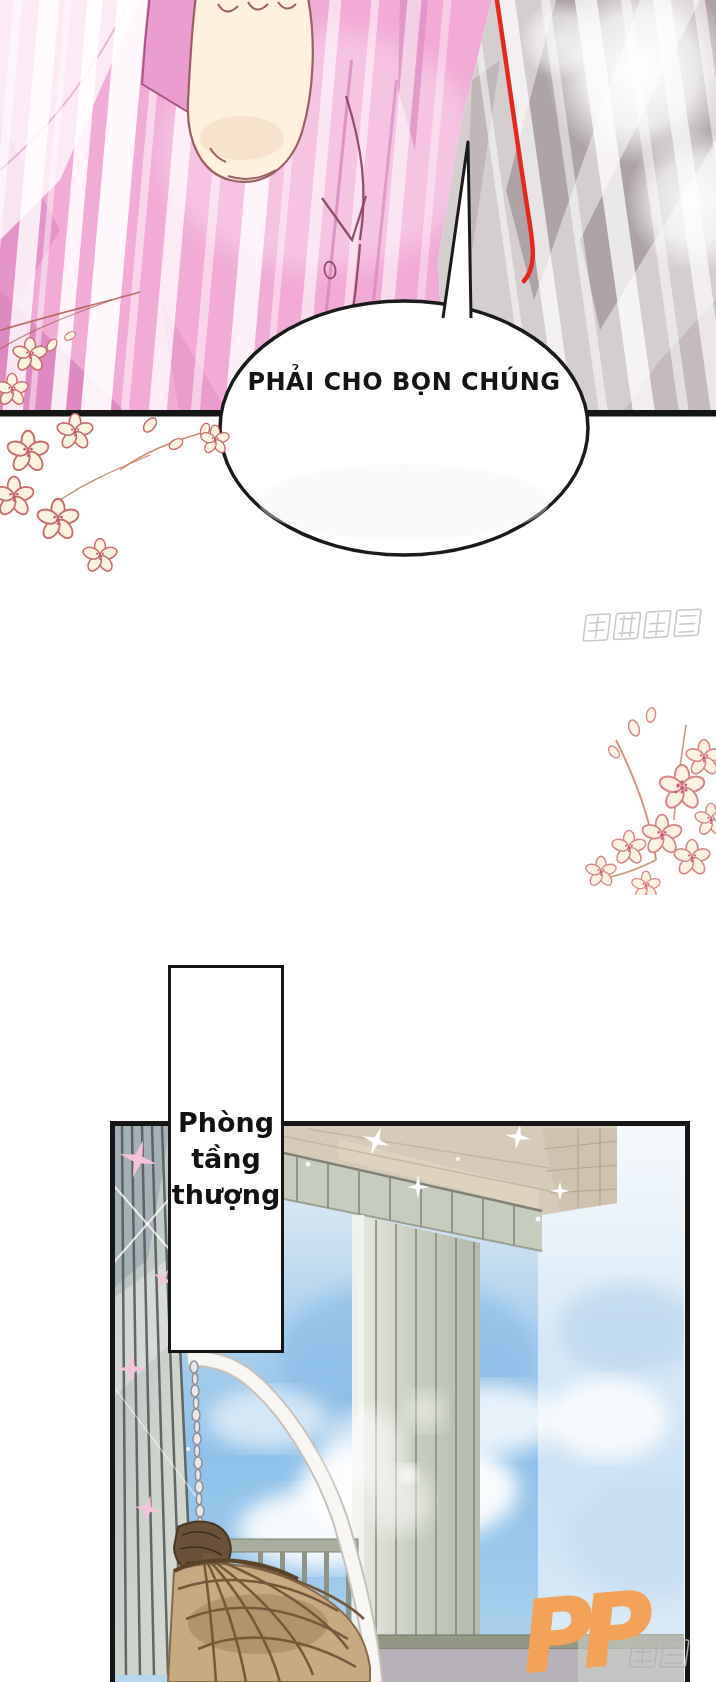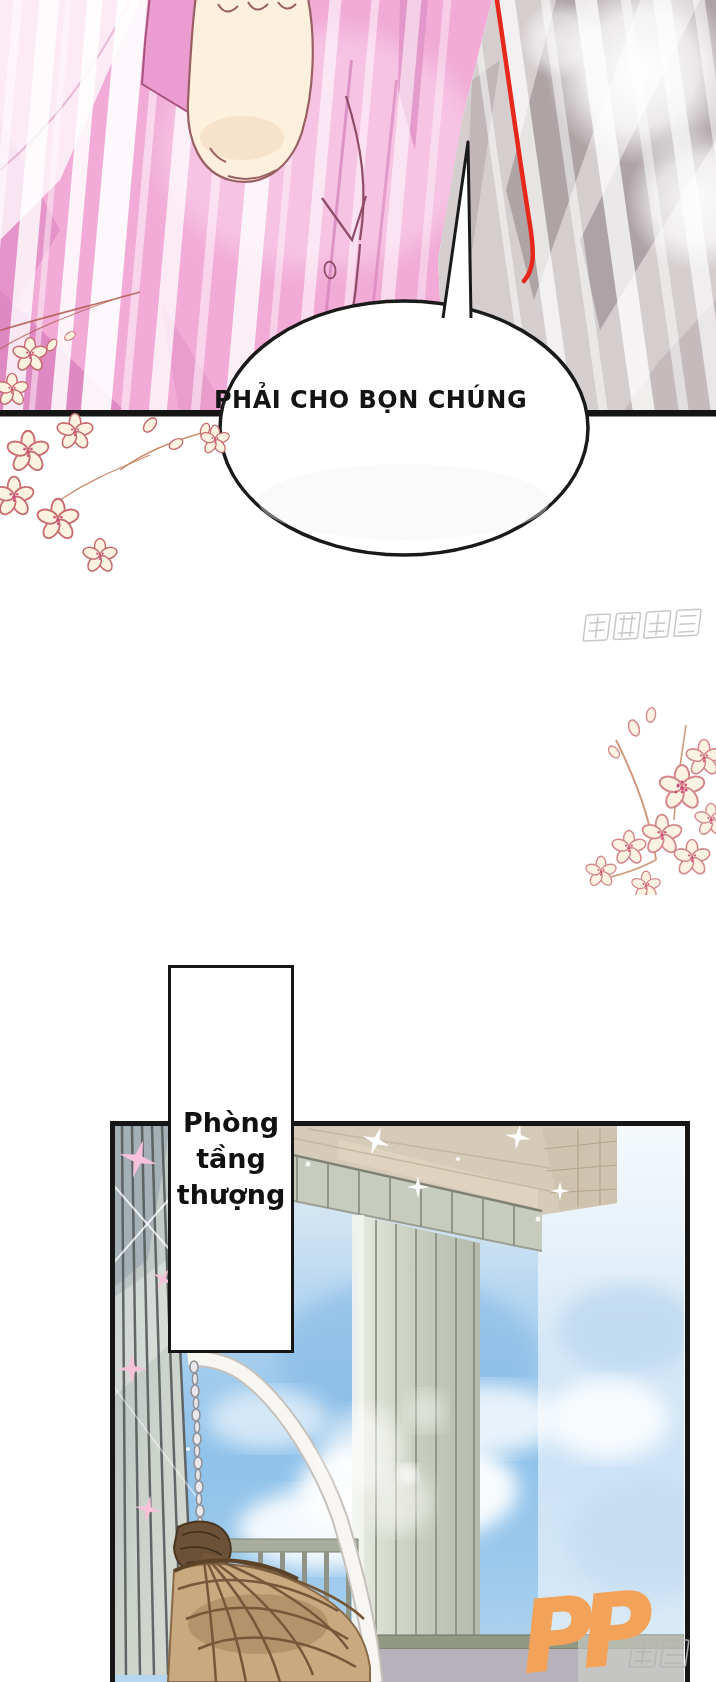--- a/index.html
+++ b/index.html
@@ -1,23 +1,23 @@
 <!DOCTYPE html>
 <html><head>
 <meta charset="utf-8">
 <style>
   html,body{margin:0;padding:0;background:#fff;}
   .page{position:relative;width:716px;height:1682px;background:#ffffff;overflow:hidden;
         font-family:"DejaVu Sans",sans-serif;}
   .abs{position:absolute;}
-  .bubble-text{left:214px;top:382px;width:380px;text-align:left;
+  .bubble-text{left:214px;top:364px;width:380px;text-align:center;
 
                font-size:24px;font-weight:bold;line-height:37px;color:#141414;
                letter-spacing:.5px;z-index:3;}
-  .caption-box{left:168px;top:965px;width:126px;height:388px;background:#ffffff;
+  .caption-box{left:168px;top:965px;width:116px;height:388px;background:#ffffff;
                border:3px solid #161616;box-sizing:border-box;z-index:5;
                display:flex;flex-direction:column;align-items:center;justify-content:center;
                font-size:27px;font-weight:bold;color:#111;line-height:36px;text-align:center;}
   .wm-tencent{left:583px;top:604px;z-index:2;}
   .right-flowers{left:556px;top:700px;z-index:1;}
   .bottom-art{left:108px;top:1119px;z-index:1;}
   .top-art{left:0;top:0;z-index:1;}
   .pp-logo{left:522px;top:1584px;z-index:6;color:#f3a259;font-weight:bold;font-style:italic;
            font-size:98px;letter-spacing:-12px;line-height:1;transform:rotate(-5deg);
            -webkit-text-stroke:2px #f3a259;}

